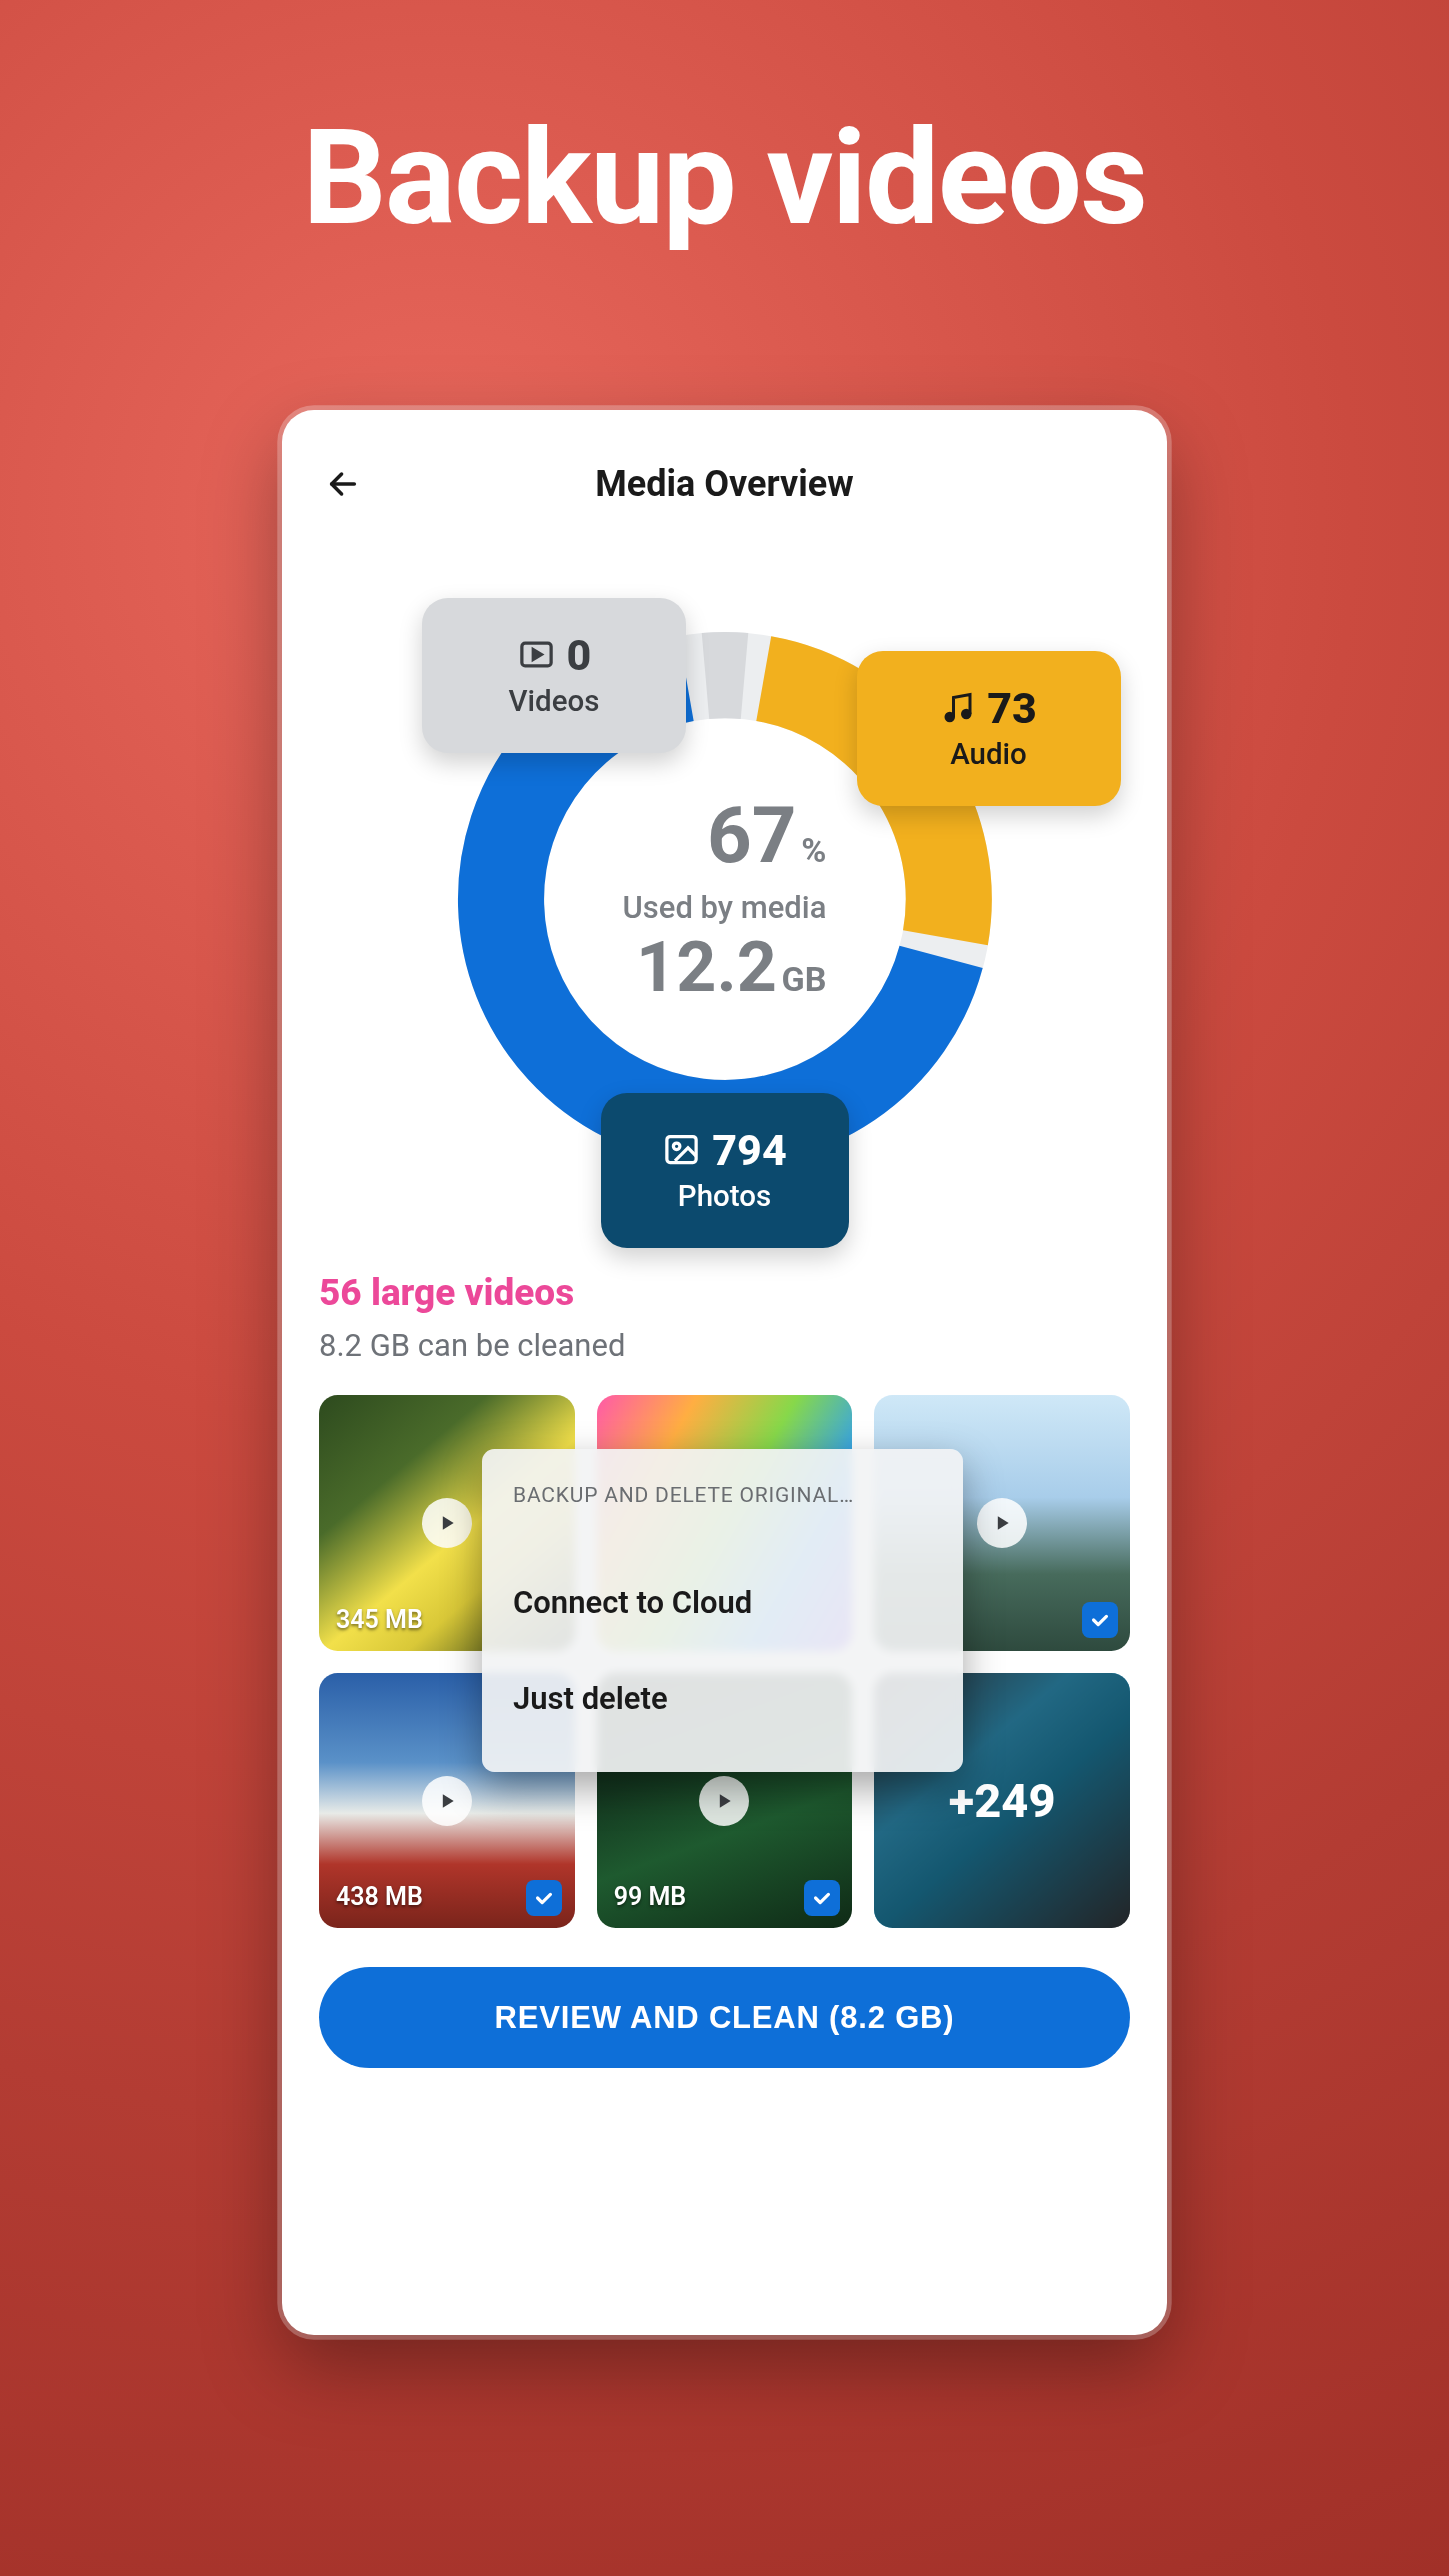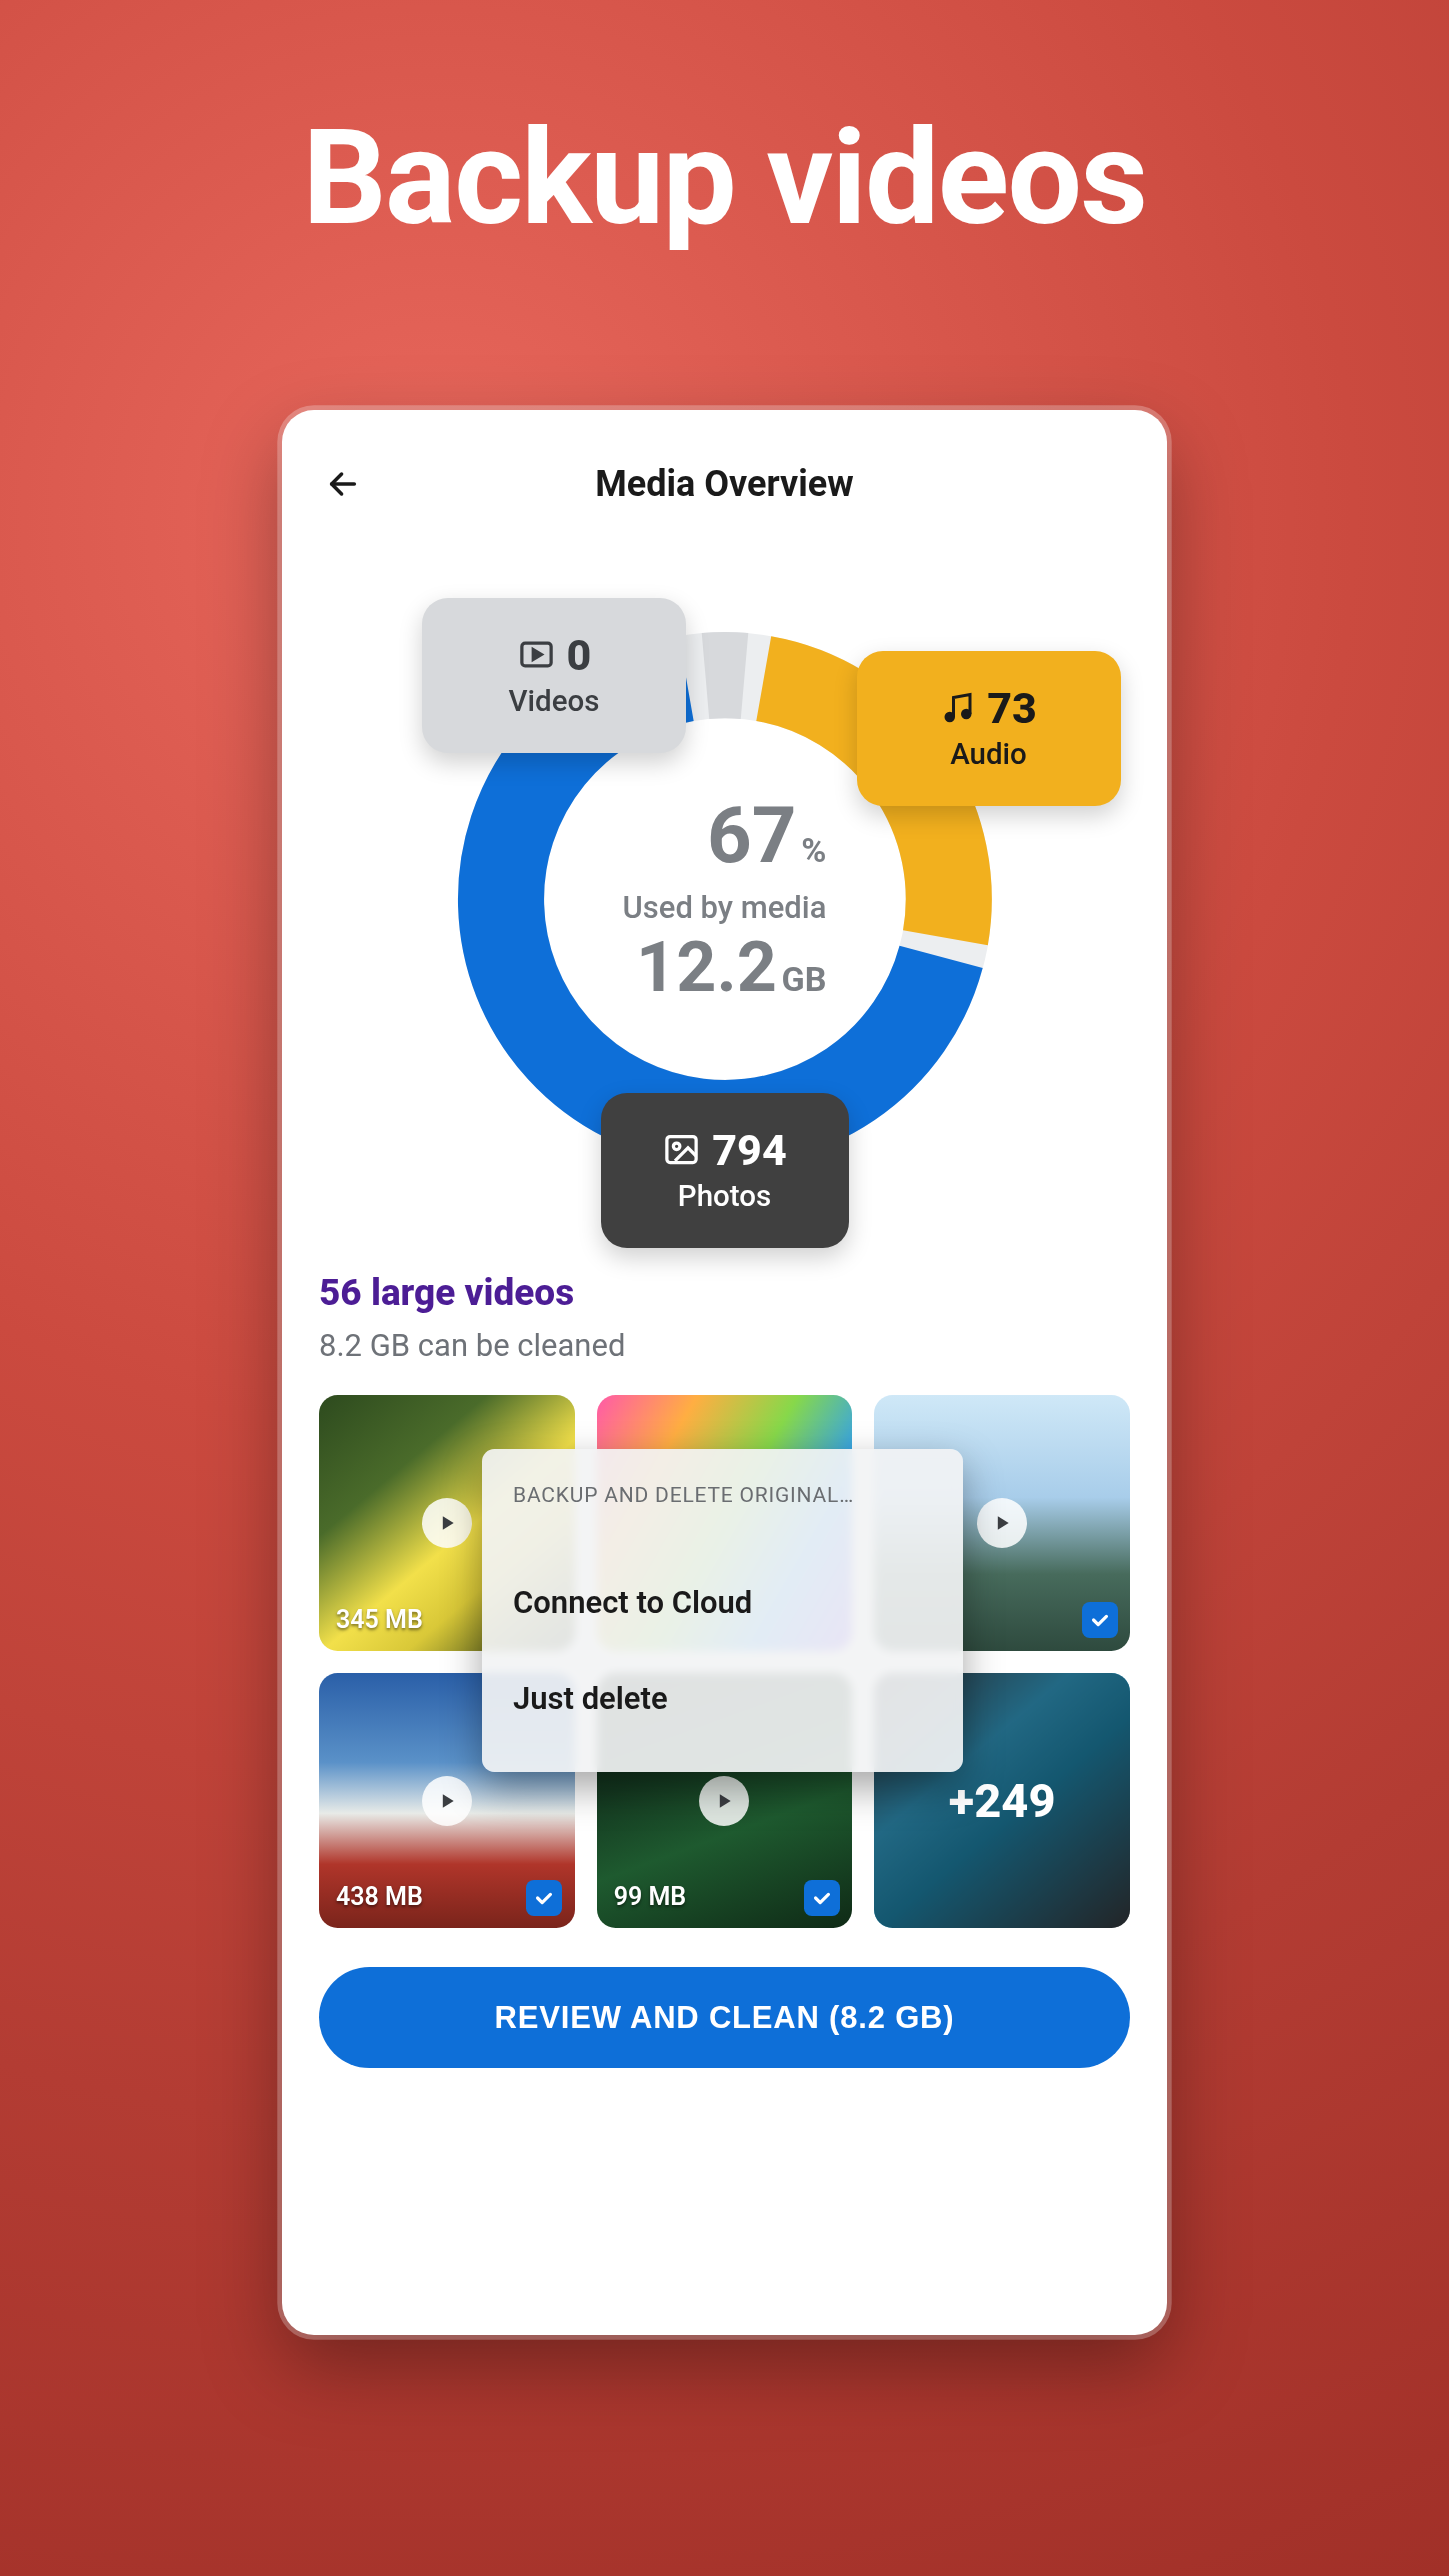--- a/index.html
+++ b/index.html
@@ -69,28 +69,28 @@
 .donut-size-unit { font-size:34px; font-weight:700; margin-left:4.7px; }
 .badge {
   position:absolute;
   border-radius:26px;
   display:flex; flex-direction:column; align-items:center; justify-content:center;
   padding: 14px 28px 17px 28px;
   box-shadow: 0 9.3px 23px rgba(0,0,0,0.18);
 }
 .badge-videos { background:#d7d9dc; top:-14px; left:-15.5px; width:264px; height:155px; }
 .badge-audio { background:#f2b01e; top:39px; right:-109px; width:264px; height:155px; }
-.badge-photos { background:#404040; bottom:-62px; left:50%; transform:translateX(-50%); width:248px; height:155px; }
+.badge-photos { background:#0c4a6e; bottom:-62px; left:50%; transform:translateX(-50%); width:248px; height:155px; }
 .badge-row { display:flex; align-items:center; gap:11px; }
 .badge-count { font-size:43px; font-weight:800; }
 .badge-label { font-size:29.5px; margin-top:4.7px; font-weight:500; }
 .badge-videos .badge-count, .badge-videos .badge-label { color:#3b3e42; }
 .badge-audio .badge-count, .badge-audio .badge-label { color:#1a1a1a; }
 .badge-photos .badge-count, .badge-photos .badge-label { color:#fff; }
-.section-title { font-size:37px; font-weight:800; color:#4c1d95; }
+.section-title { font-size:37px; font-weight:800; color:#ec4899; }
 .section-sub { font-size:31px; color:#6e7278; margin-top:13px; margin-bottom:31px; }
 .grid {
   display:grid;
   grid-template-columns: repeat(3, 1fr);
   gap:22px;
   position:relative;
 }
 .tile {
   position:relative;
   aspect-ratio: 1/1;

